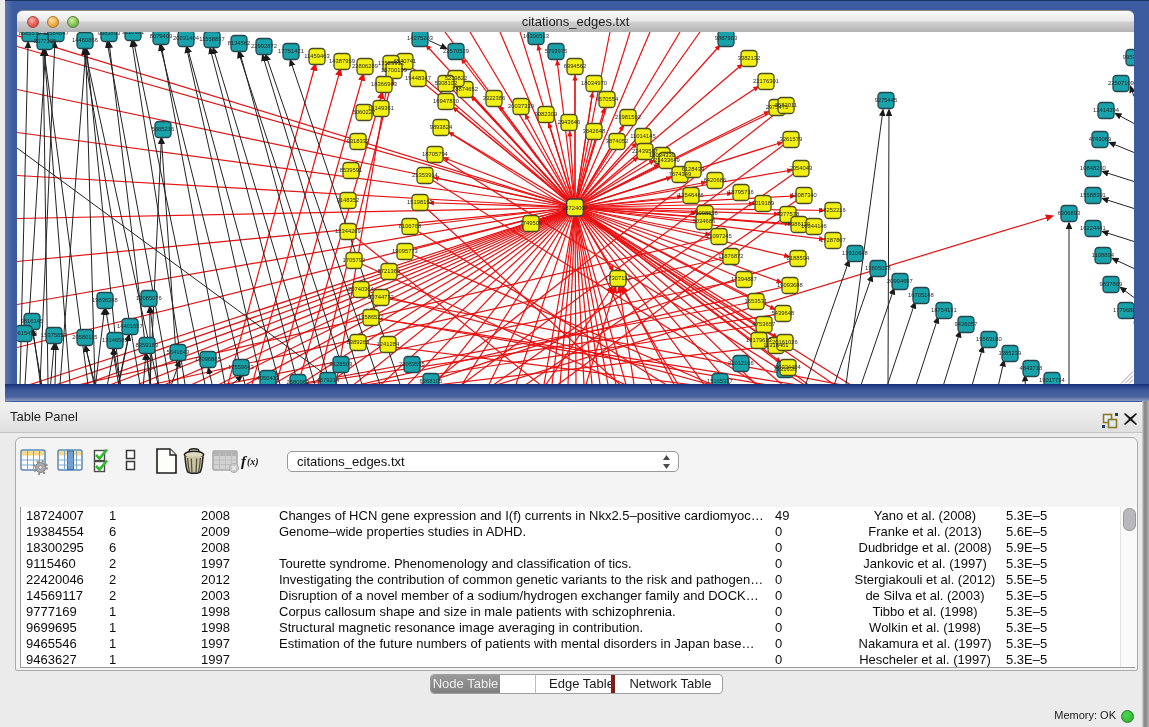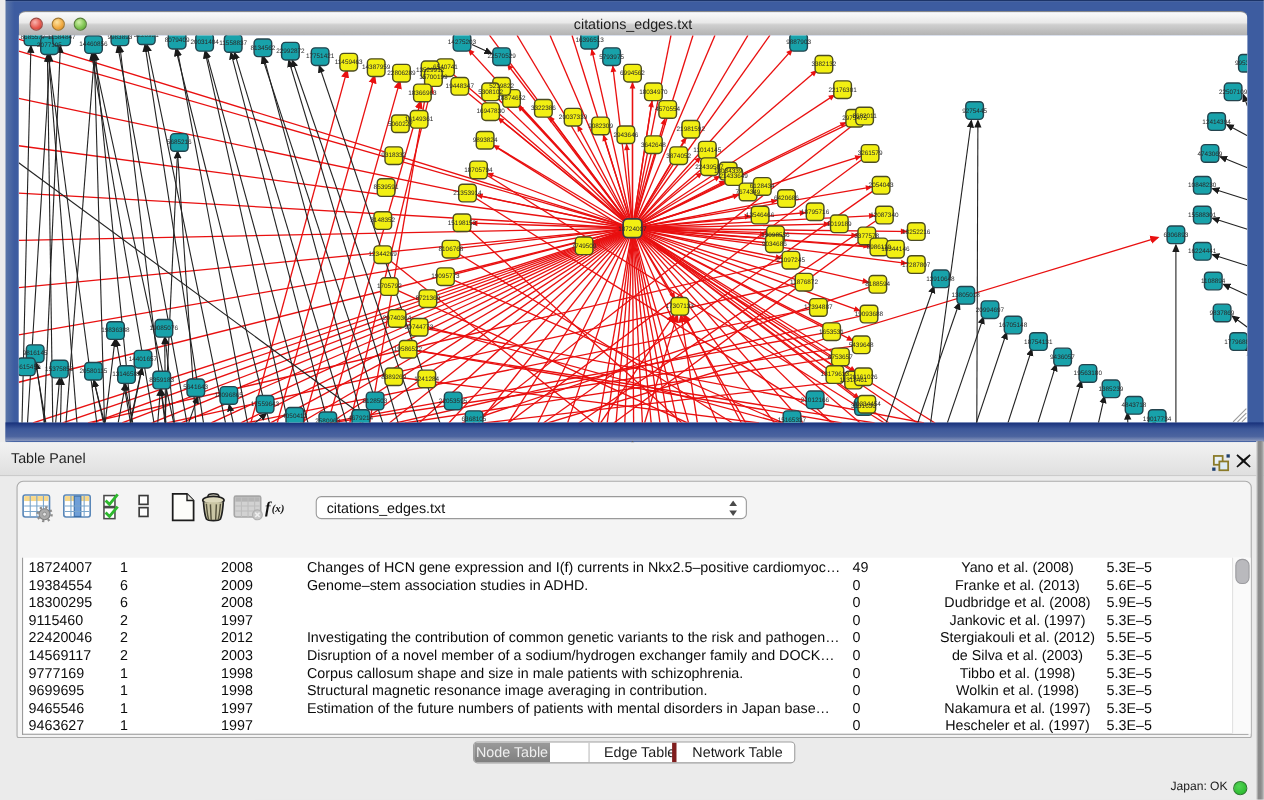--- a/index.html
+++ b/index.html
@@ -739,37 +739,38 @@
           <span class="c" style="left:180px">2008</span>
           <span class="c" style="left:258px">Changes of HCN gene expression and I(f) currents in Nkx2.5–positive cardiomyoc…</span>
           <span class="c" style="left:754px">49</span>
           <span class="c sc">Yano et al. (2008)</span>
           <span class="c" style="left:985px">5.3E–5</span>
         </div>
       <div class="row" style="top:16px">
           <span class="c" style="left:5px">19384554</span>
           <span class="c" style="left:88px">6</span>
           <span class="c" style="left:180px">2009</span>
-          <span class="c" style="left:258px">Genome–stem association studies in ADHD.</span>
+          <span class="c" style="left:258px">Genome–wide properties studies in ADHD.</span>
           <span class="c" style="left:754px">0</span>
           <span class="c sc">Franke et al. (2013)</span>
           <span class="c" style="left:985px">5.6E–5</span>
         </div>
       <div class="row" style="top:32px">
           <span class="c" style="left:5px">18300295</span>
           <span class="c" style="left:88px">6</span>
           <span class="c" style="left:180px">2008</span>
           <span class="c" style="left:754px">0</span>
           <span class="c sc">Dudbridge et al. (2008)</span>
           <span class="c" style="left:985px">5.9E–5</span>
         </div>
       <div class="row" style="top:48px">
           <span class="c" style="left:5px">9115460</span>
           <span class="c" style="left:88px">2</span>
           <span class="c" style="left:180px">1997</span>
+          <span class="c" style="left:258px">Tourette syndrome. Phenomenology and classification of tics.</span>
           <span class="c" style="left:754px">0</span>
           <span class="c sc">Jankovic et al. (1997)</span>
           <span class="c" style="left:985px">5.3E–5</span>
         </div>
       <div class="row" style="top:64px">
           <span class="c" style="left:5px">22420046</span>
           <span class="c" style="left:88px">2</span>
           <span class="c" style="left:180px">2012</span>
           <span class="c" style="left:258px">Investigating the contribution of common genetic variants to the risk and pathogen…</span>
           <span class="c" style="left:754px">0</span>
@@ -824,15 +825,15 @@
           <div class="abs th"></div>
         </div>
     </div>
   </div>
 </div>
 <div class="abs" id="tabs">
   <div class="seg" id="seg1">Node Table</div>
   <div class="seg" id="seg2">Edge Table</div>
   <div class="seg" id="seg3">Network Table</div>
 </div>
-<div class="abs" id="mem">Japan: OK</div>
+<div class="abs" id="mem">Memory: OK</div>
 <div class="abs" id="memdot"></div>
 <div class="abs" id="redge"></div>
 
 </body></html>

